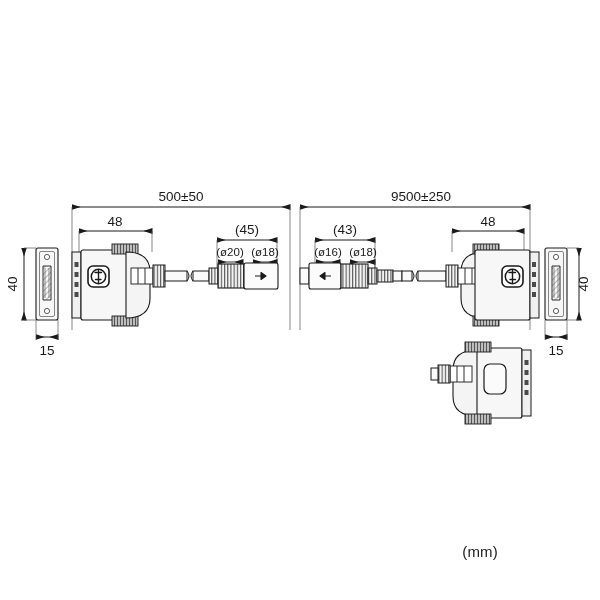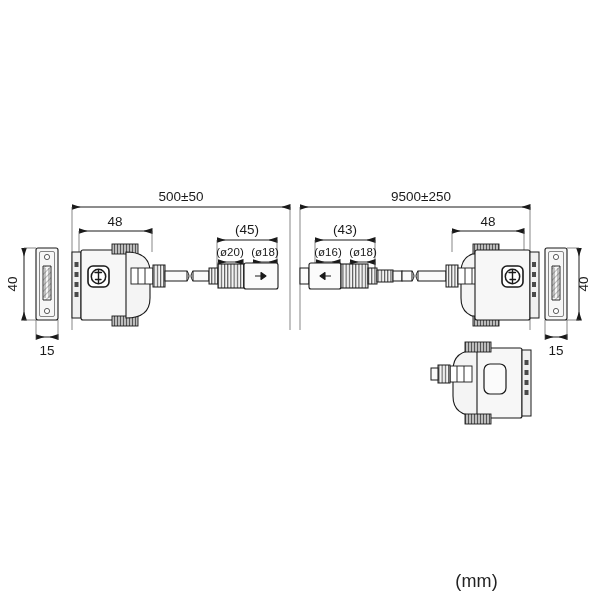--- a/index.html
+++ b/index.html
@@ -1,21 +1,21 @@
 <!DOCTYPE html>
 <html><head>
 <meta charset="utf-8">
 <title>Cable Dimension Drawing</title>
 <style>
   html,body{margin:0;padding:0;background:#ffffff;}
   body{width:600px;height:600px;overflow:hidden;
        font-family:"Liberation Sans","DejaVu Sans",sans-serif;color:#1a1a1a;}
   #stage{position:relative;width:520px;height:600px;background:#eab308;}
   #drawing{position:absolute;left:0;top:0;width:600px;height:600px;}
-  .unit-note{position:absolute;right:22px;bottom:8px;font-size:18px;color:#222;
+  .unit-note{position:absolute;right:22px;bottom:40px;font-size:15px;color:#222;
              letter-spacing:.2px;}
   text{font-family:"Liberation Sans","DejaVu Sans",sans-serif;fill:#1a1a1a;}
   .dimtext{font-size:13.5px;}
   .dimtext-sm{font-size:11.5px;}
   .dimtext-v{font-size:13.5px;}
 </style>
 </head>
 <body>
 
 <div id="stage">

